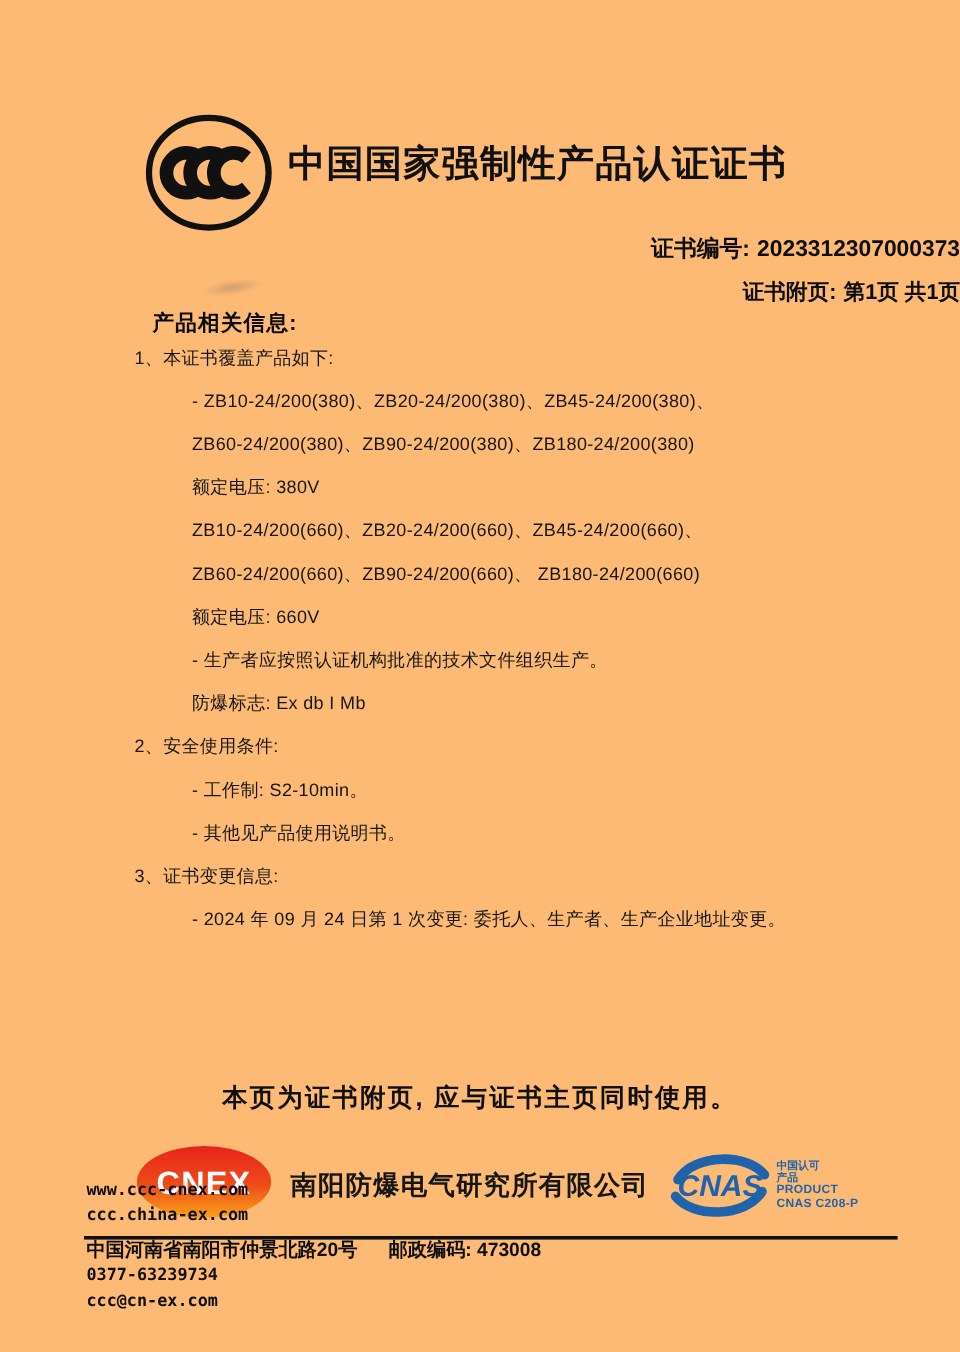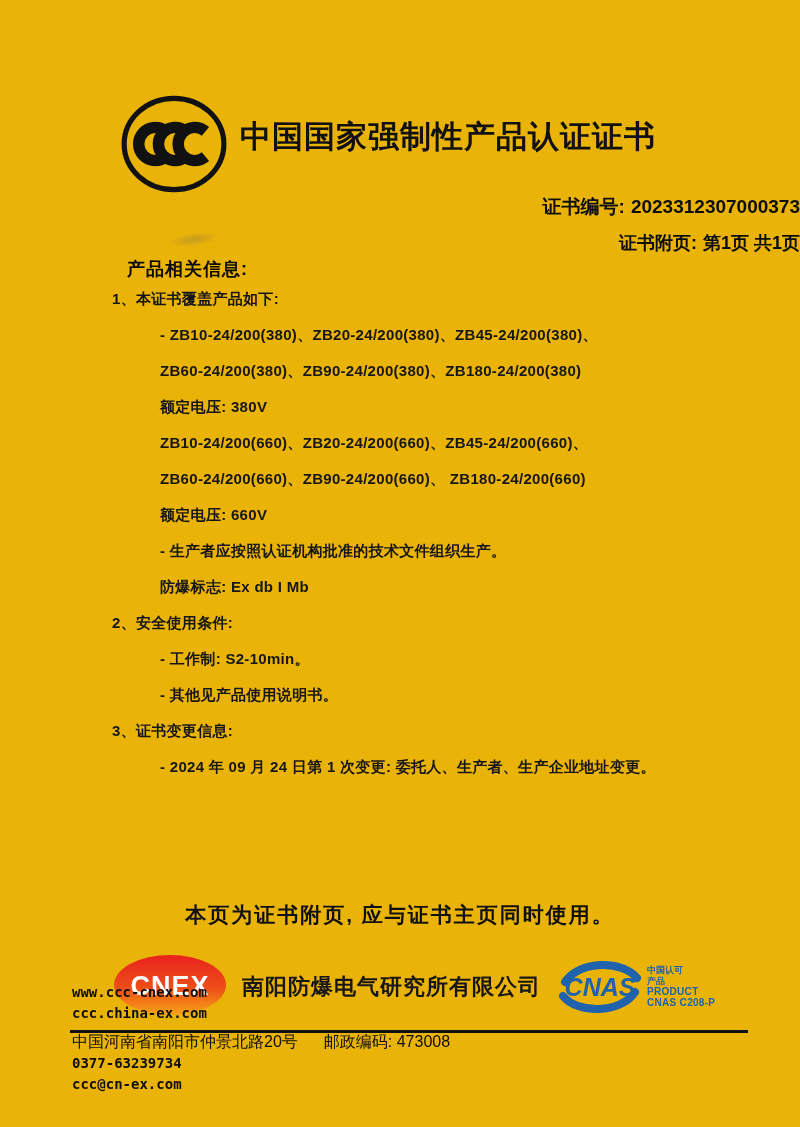--- a/index.html
+++ b/index.html
@@ -1,21 +1,21 @@
 <!DOCTYPE html>
 <html><head>
 <meta charset="utf-8">
 <style>
   * { margin: 0; padding: 0; box-sizing: border-box; }
   html, body { width: 800px; background: #e8e8e8; font-family: "Liberation Sans", "DejaVu Sans", sans-serif; }
   .page {
     position: relative;
     width: 800px;
     height: 1127px;
-    background: #eab308;
+    background: #fdba74;
     color: #151515;
     overflow: hidden;
   }
 
   
   .ccc-logo { position: absolute; left: 120px; top: 90px; }
   .doc-title {
     position: absolute;
     left: 240px;
     top: 116px;
@@ -59,21 +59,21 @@
     color: #0a0a0a;
   }
   .body-lines {
     position: absolute;
     left: 0; top: 281px;
     width: 800px;
   }
   .body-line {
     line-height: 36px;
     font-size: 15px;
-    font-weight: 700;
+    font-weight: 400;
     color: #161616;
     white-space: nowrap;
     letter-spacing: 0.3px;
   }
   .body-line.lvl-section { padding-left: 112px; }
   .body-line.lvl-item    { padding-left: 160px; }
 
   
   .footer-note {
     position: absolute;
@@ -137,21 +137,21 @@
     font-size: 14px;
     font-weight: bold;
     line-height: 21px;
     white-space: nowrap;
   }
   .contact-right { text-align: right; }
   .contact-center {
     display: flex;
     gap: 26px;
     font-size: 16px;
-    font-weight: normal;
+    font-weight: bold;
     padding-top: 8px;
     white-space: nowrap;
   }
 </style>
 </head>
 <body>
 
 <div class="page">
 
   <div class="ccc-logo">

